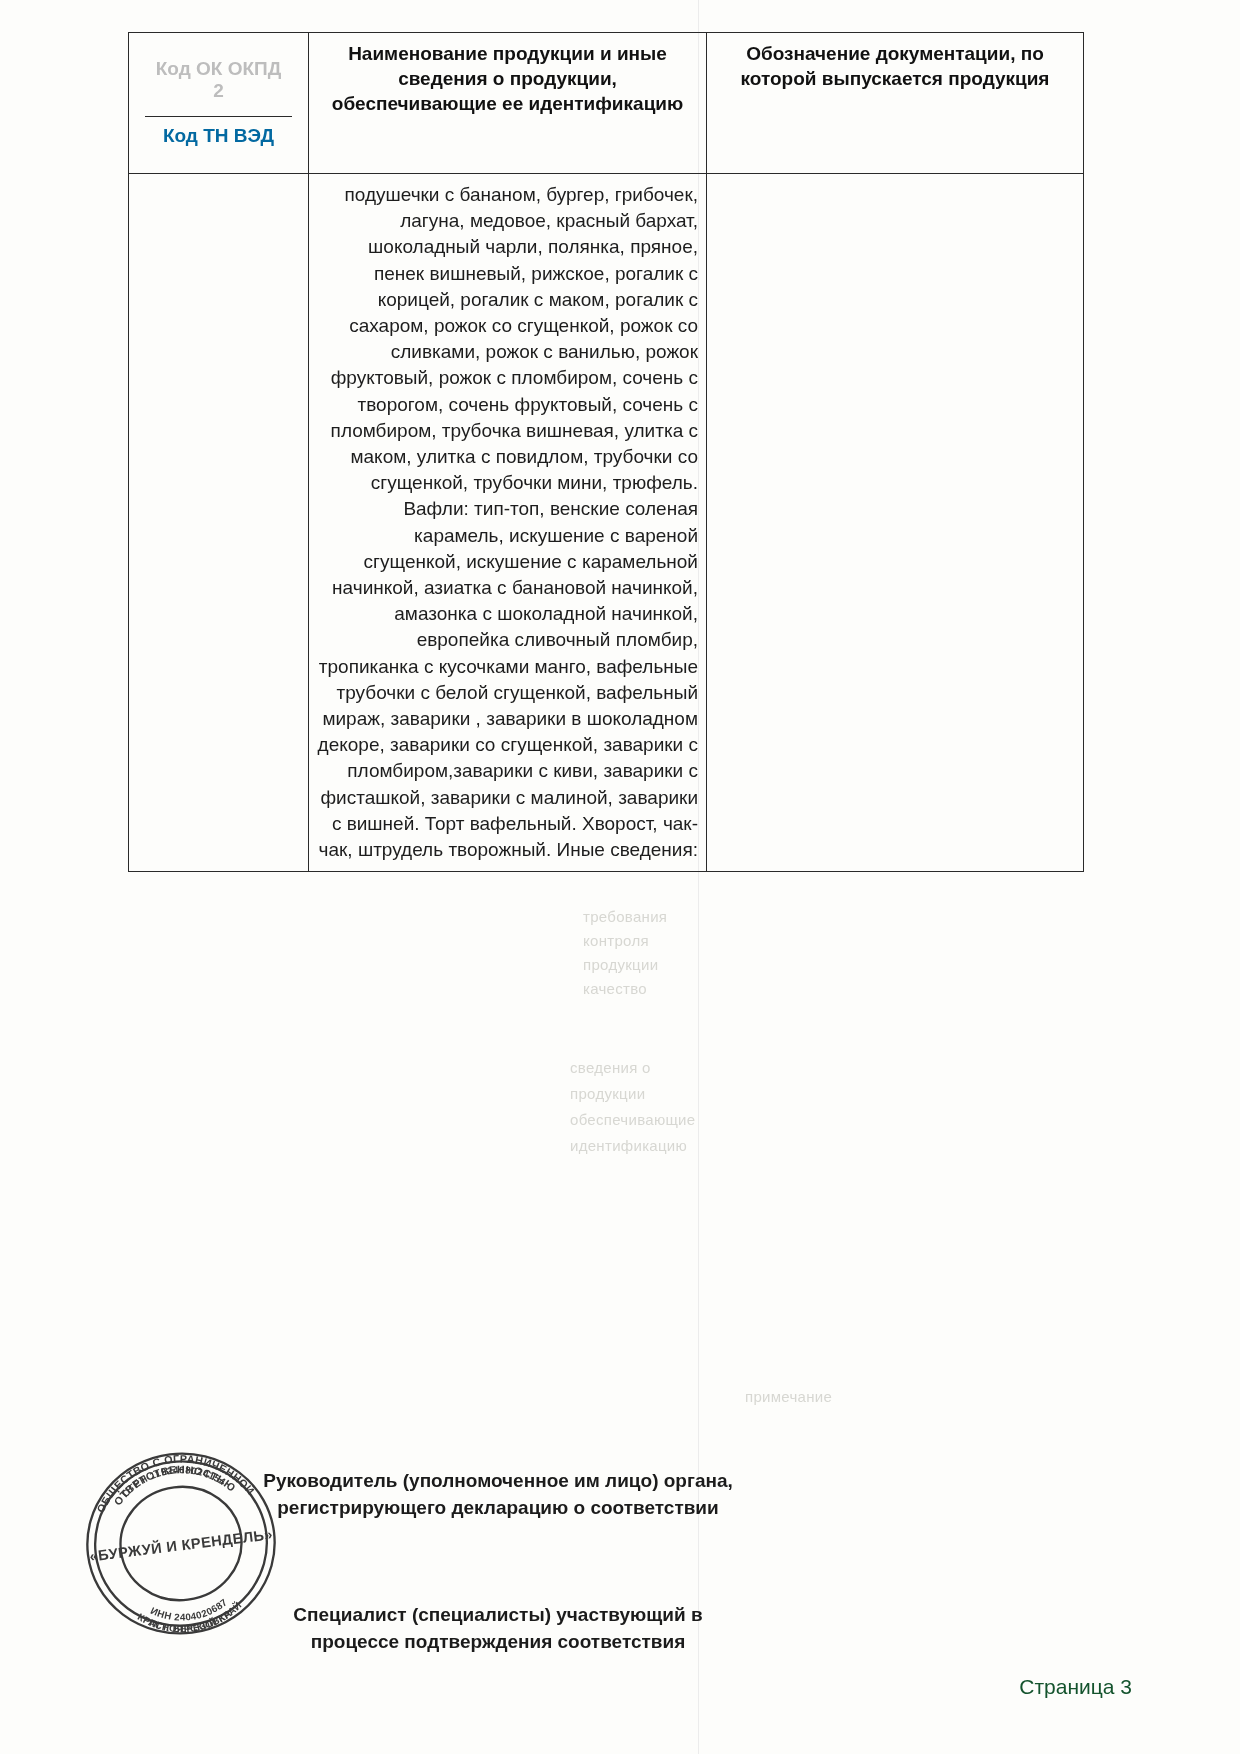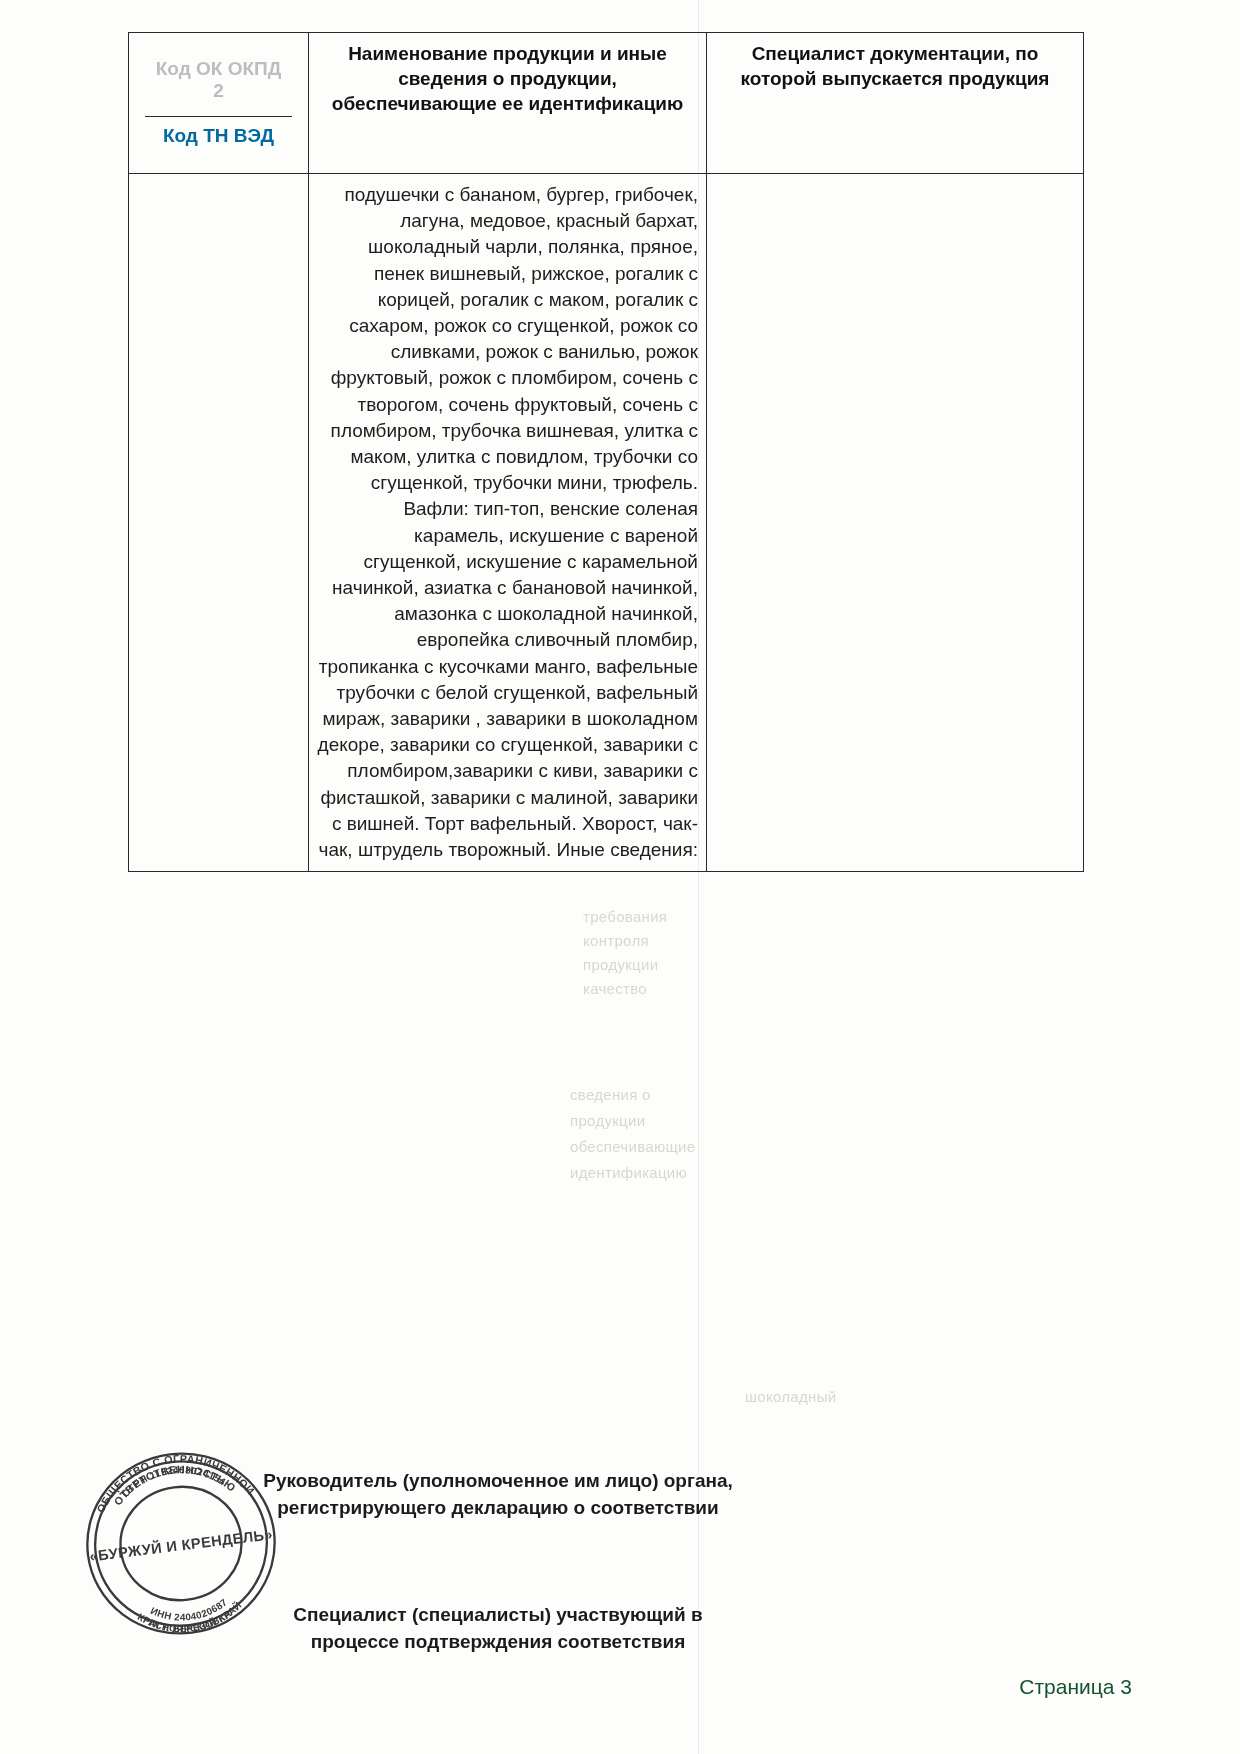--- a/index.html
+++ b/index.html
@@ -94,21 +94,21 @@
     position: absolute;
     color: #d7d7d2;
     font-size: 16px;
     line-height: 24px;
     white-space: pre-line;
     user-select: none;
     letter-spacing: .3px;
   }
   #ghost-right   { left: 800px; top: 600px;  width: 270px; }
   #ghost-mid     { left: 575px; top: 905px;  width: 230px; font-size: 15px; margin-left: 8px; }
-  #ghost-lower   { left: 570px; top: 1055px; width: 250px; font-size: 15px; line-height: 26px; margin-top: 27px; }
+  #ghost-lower   { left: 570px; top: 1055px; width: 250px; font-size: 15px; line-height: 26px; }
   #ghost-tiny    { left: 745px; top: 1385px; width: 120px; font-size: 15px; }
 
   
   .sig-block {
     position: absolute;
     left: 248px;
     width: 500px;
     text-align: center;
     font-weight: bold;
     font-size: 19px;
@@ -154,41 +154,41 @@
     </colgroup>
     <thead>
       <tr>
         <th style="padding:16px">
           <div class="head-code-inner">
             <div class="head-code-top">Код ОК ОКПД 2</div>
             <div class="head-code-bottom">Код ТН ВЭД</div>
           </div>
         </th>
         <th class="head-cell">Наименование продукции и иные сведения о продукции, обеспечивающие ее идентификацию</th>
-        <th class="head-cell">Специалист документации, по которой выпускается продукция</th>
+        <th class="head-cell">Обозначение документации, по которой выпускается продукция</th>
       </tr>
     </thead>
     <tbody>
       <tr>
         <td class="body-cell empty"></td>
         <td class="body-cell">подушечки с бананом, бургер, грибочек, лагуна, медовое, красный бархат, шоколадный чарли, полянка, пряное, пенек вишневый, рижское, рогалик с корицей, рогалик с маком, рогалик с сахаром, рожок со сгущенкой, рожок со сливками, рожок с ванилью, рожок фруктовый, рожок с пломбиром, сочень с творогом, сочень фруктовый, сочень с пломбиром, трубочка вишневая, улитка с маком, улитка с повидлом, трубочки со сгущенкой, трубочки мини, трюфель. Вафли: тип-топ, венские соленая карамель, искушение с вареной сгущенкой, искушение с карамельной начинкой, азиатка с банановой начинкой, амазонка с шоколадной начинкой, европейка сливочный пломбир, тропиканка с кусочками манго, вафельные трубочки с белой сгущенкой, вафельный мираж, заварики , заварики в шоколадном декоре, заварики со сгущенкой, заварики с пломбиром,заварики с киви, заварики с фисташкой, заварики с малиной, заварики с вишней. Торт вафельный. Хворост, чак-чак, штрудель творожный. Иные сведения:</td>
         <td class="body-cell empty"></td>
       </tr>
     </tbody>
   </table>
 
   <div class="ghost" id="ghost-mid">требования
 контроля
 продукции
 качество</div>
   <div class="ghost" id="ghost-lower">сведения о
 продукции
 обеспечивающие
 идентификацию</div>
-  <div class="ghost" id="ghost-tiny">шоколадный</div>
+  <div class="ghost" id="ghost-tiny">примечание</div>
 
   <div class="sig-block" id="sig-head">Руководитель (уполномоченное им лицо) органа, регистрирующего декларацию о соответствии</div>
   <div class="sig-block" id="sig-spec">Специалист (специалисты) участвующий в процессе подтверждения соответствия</div>
 
   <div class="stamp">
     <svg viewBox="0 0 220 210" xmlns="http://www.w3.org/2000/svg" aria-hidden="true">
       <defs>
         <path id="arcTop" d="M 22,110 A 88,88 0 0 1 198,110"></path>
         <path id="arcTop2" d="M 33,110 A 77,77 0 0 1 187,110"></path>
         <path id="arcBottom" d="M 26,112 A 84,84 0 0 0 194,112"></path>

